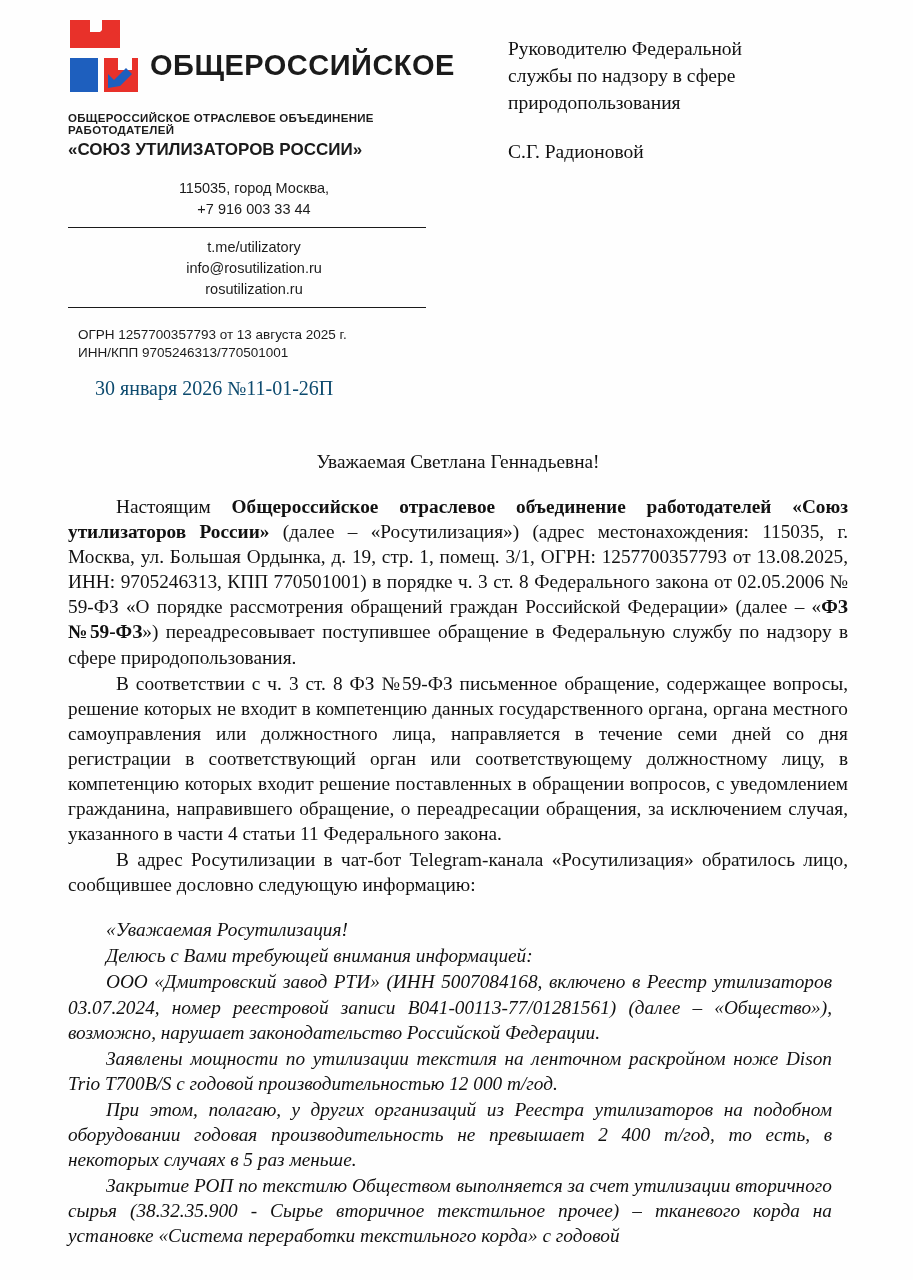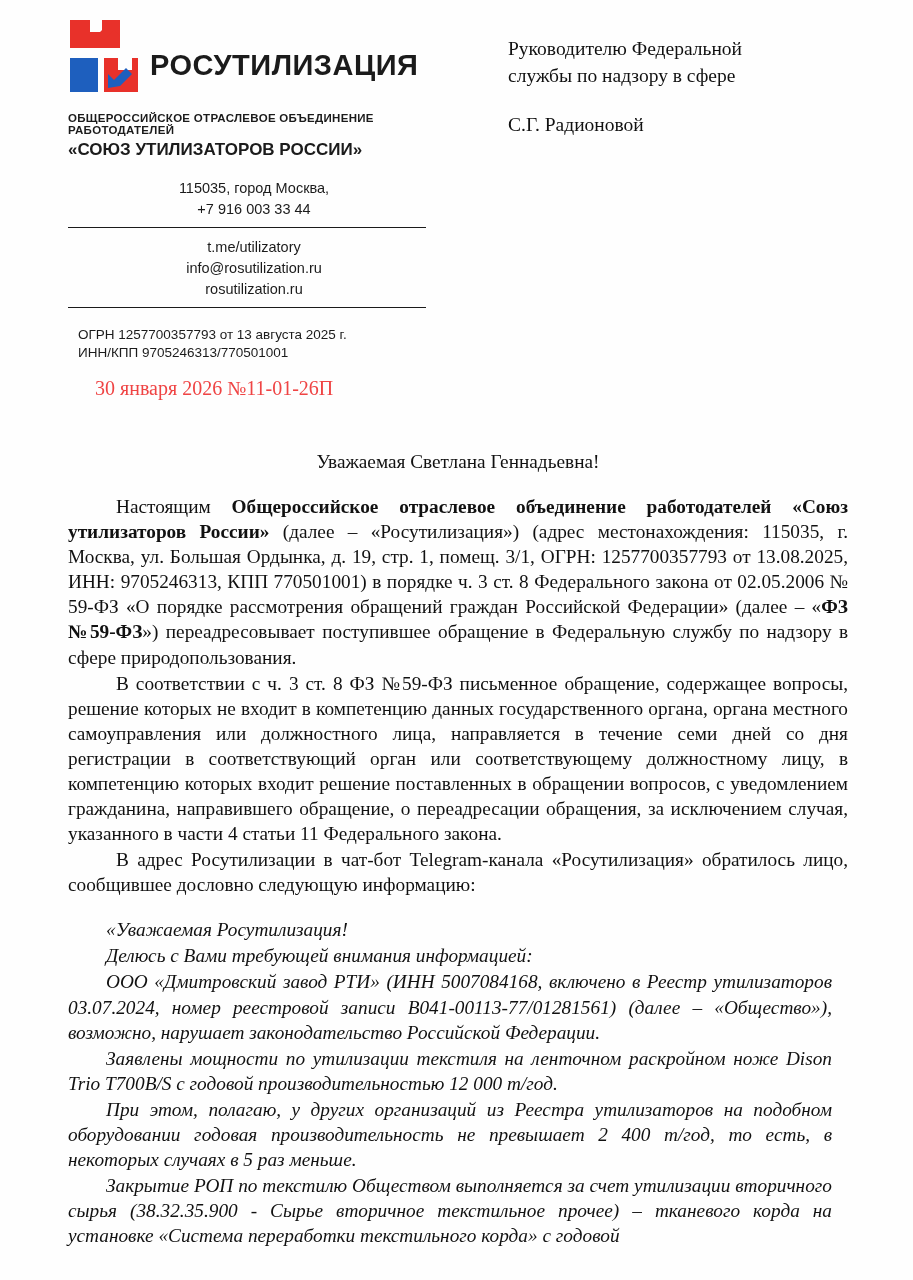--- a/index.html
+++ b/index.html
@@ -110,21 +110,21 @@
   }
   .addressee .name {
     margin-top: 22px;
   }
 
   .doc-number {
     position: absolute;
     left: 95px;
     top: 377px;
     font-size: 20px;
-    color: #ef4444;
+    color: #0c4a6e;
   }
 
   
   .body-text {
     position: absolute;
     left: 68px;
     top: 428px;
     width: 780px;
     font-size: 19.3px;
     line-height: 1.30;
@@ -164,21 +164,21 @@
 
             <path d="M2 2 L22 2 L22 14 L34 14 L34 2 L52 2 L52 30 L2 30 Z" fill="#e8312a"></path>
             <path d="M38 4 L52 4 L52 18 L46 12 L36 22 L30 16 L40 6 Z" fill="#e8312a"></path>
 
             <rect x="2" y="40" width="28" height="34" fill="#1e5fbe"></rect>
 
             <path d="M36 40 L50 40 L50 52 L64 52 L64 40 L70 40 L70 74 L36 74 Z" fill="#e8312a"></path>
             <path d="M40 70 L40 56 L46 62 L58 50 L64 56 L52 68 Z" fill="#1e5fbe"></path>
           </svg>
         </div>
-        <div class="logo-word">РОСУТИЛИЗАЦИЯ</div>
+        <div class="logo-word">ОБЩЕРОССИЙСКОЕ</div>
       </div>
       <div class="org-line1">ОБЩЕРОССИЙСКОЕ ОТРАСЛЕВОЕ ОБЪЕДИНЕНИЕ РАБОТОДАТЕЛЕЙ</div>
       <div class="org-line2">«СОЮЗ УТИЛИЗАТОРОВ РОССИИ»</div>
     </div>
 
     <div class="contact-block">
       <div>115035, город Москва,</div>
       <div>+7 916 003 33 44</div>
       <hr class="rule">
       <div>t.me/utilizatory</div>
@@ -188,20 +188,21 @@
     </div>
 
     <div class="reg-block">
       <div>ОГРН 1257700357793 от 13 августа 2025 г.</div>
       <div>ИНН/КПП 9705246313/770501001</div>
     </div>
 
     <div class="addressee">
       <div>Руководителю Федеральной</div>
       <div>службы по надзору в сфере</div>
+      <div>природопользования</div>
       <div class="name">С.Г. Радионовой</div>
     </div>
 
     <div class="doc-number">30 января 2026 №11-01-26П</div>
   </div>
 
   <div class="body-text">
 
     <div class="salutation">Уважаемая Светлана Геннадьевна!</div>
 

